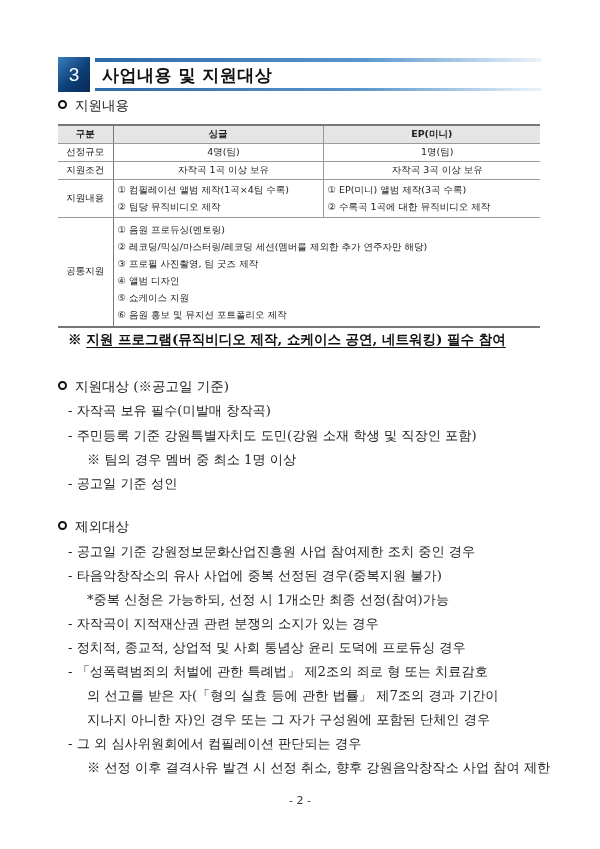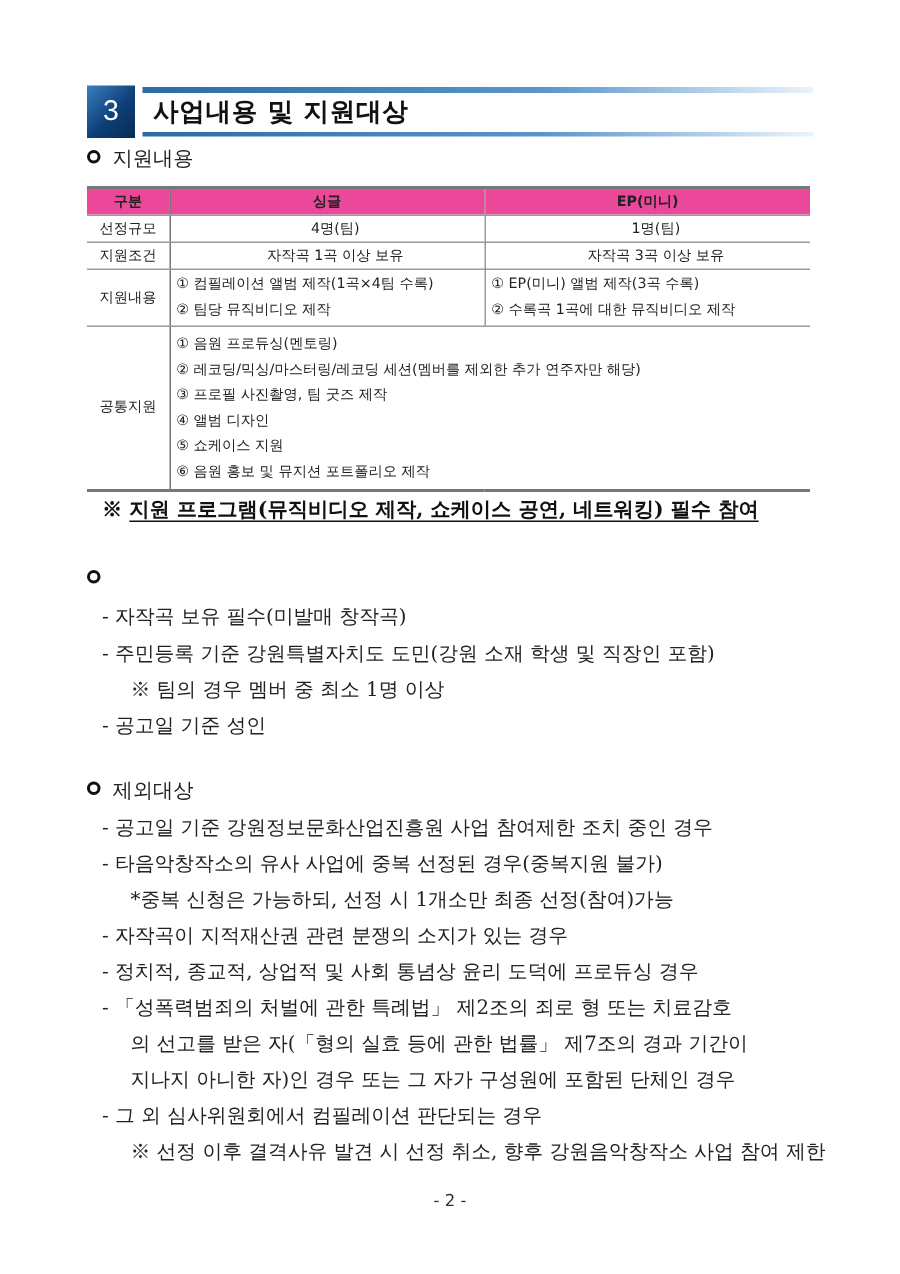--- a/index.html
+++ b/index.html
@@ -32,21 +32,21 @@
     margin-right: 8px; vertical-align: 1px;
   }
 
   table.support {
     position: absolute; left: 58px; top: 124px; width: 482px; border-collapse: collapse;
     font-size: 9.5px; color: #222;
   }
   table.support td, table.support th {
     border-top: 1px solid #4d7c0f; border-bottom: 1px solid #9a9a9a; padding: 0 4px; vertical-align: middle;
   }
-  table.support th { background: #ec4899; font-weight: bold; height: 18px; text-align: center; border-top: 2px solid #777; }
+  table.support th { background: #e5e5e5; font-weight: bold; height: 18px; text-align: center; border-top: 2px solid #777; }
   table.support .c1 { width: 55px; text-align: center; border-right: 1px solid #777; }
   table.support .c2 { width: 210px; border-right: 1px solid #9a9a9a; }
   table.support td { height: 18px; }
   table.support td.center { text-align: center; padding-left: 15px; }
   table.support tr.last td { border-bottom: 2px solid #777; }
   .cell-lines div { line-height: 17px; }
 
   .notice {
     position: absolute; left: 68px; top: 331px; font-size: 13.5px; font-weight: bold; font-family: "DejaVu Serif", serif; color: #111;
   }
@@ -112,21 +112,21 @@
   </tr>
 </tbody>
   </table>
 
 <div class="notice">
   <span>※</span>
   <span class="u">지원 프로그램(뮤직비디오 제작, 쇼케이스 공연, 네트워킹) 필수 참여</span>
 </div>
 
 <div class="bullet-head" style="top:378px;">
-  <span class="circle"></span>
+  <span class="circle"></span><span>지원대상 (※공고일 기준)</span>
 </div>
 <div class="line" style="top:402px;">- 자작곡 보유 필수(미발매 창작곡)</div>
 <div class="line" style="top:427px;">- 주민등록 기준 강원특별자치도 도민(강원 소재 학생 및 직장인 포함)</div>
 <div class="line indent" style="top:451px;">※ 팀의 경우 멤버 중 최소 1명 이상</div>
 <div class="line" style="top:475px;">- 공고일 기준 성인</div>
 
 <div class="bullet-head" style="top:518px;">
   <span class="circle"></span><span>제외대상</span>
 </div>
 <div class="line" style="top:543px;">- 공고일 기준 강원정보문화산업진흥원 사업 참여제한 조치 중인 경우</div>

